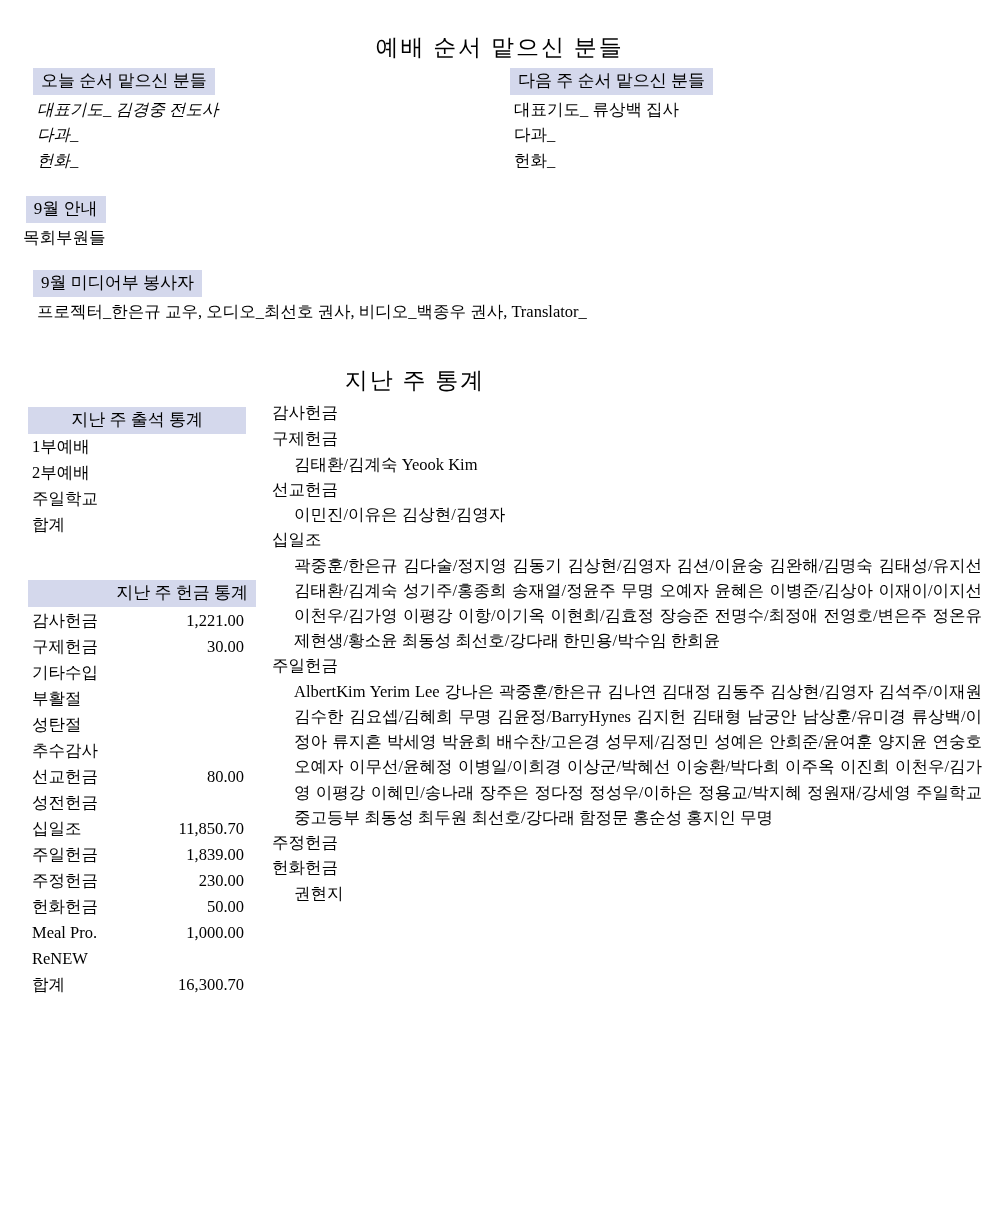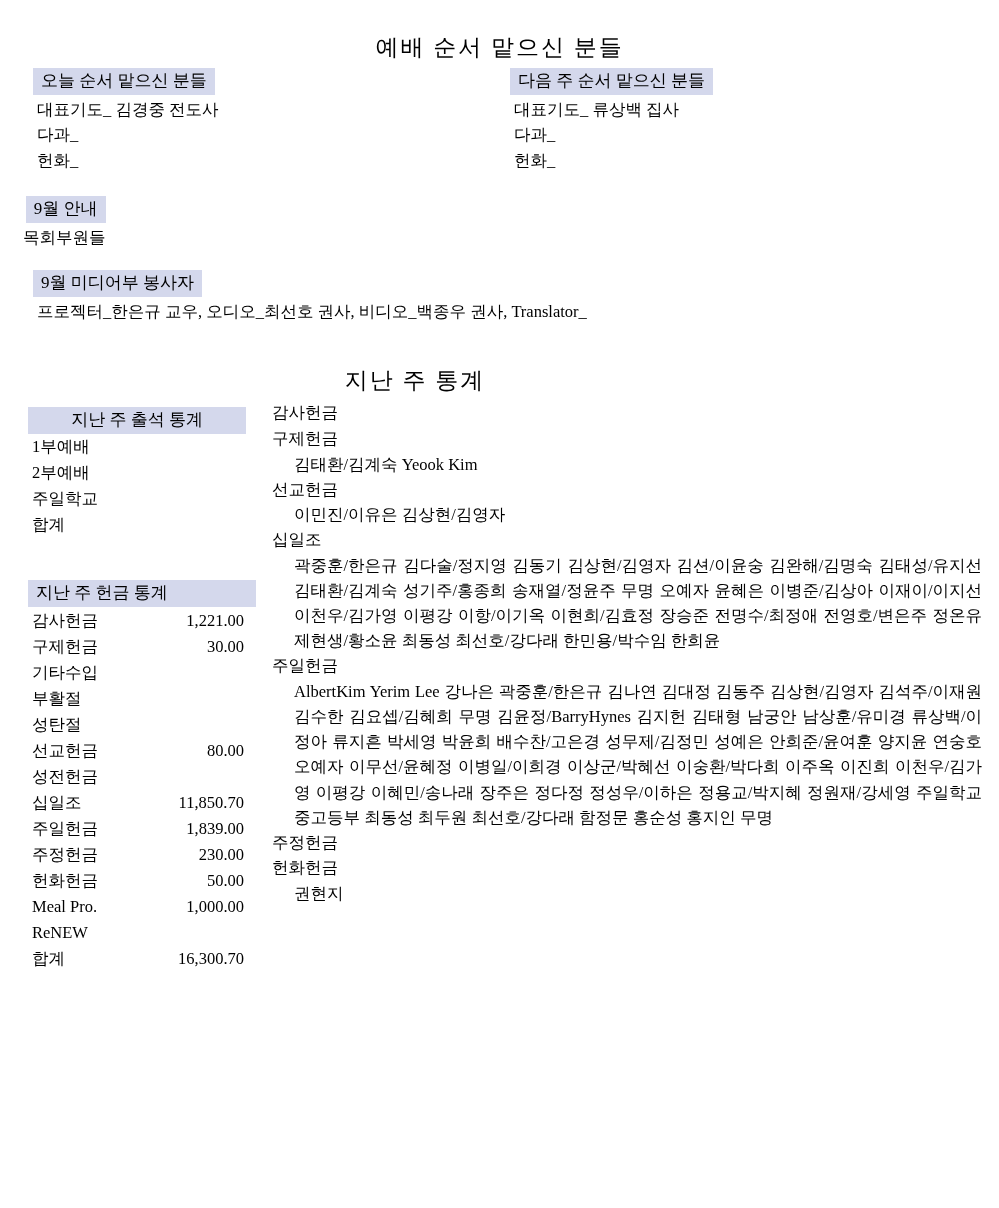--- a/index.html
+++ b/index.html
@@ -43,42 +43,42 @@
   .txt {
     font-size: 16.5px;
     line-height: 1.55;
     white-space: nowrap;
   }
 
   .block { position: absolute; }
 
   
   #today-block { left: 33px; top: 68px; }
-  #today-block .lines { padding-left: 4px; padding-top: 2px; }
+  #today-block .lines { padding-left: 4px; padding-top: 2px; font-style: italic; }
 
   
   #next-block { left: 510px; top: 68px; }
   #next-block .lines { padding-left: 4px; padding-top: 2px; }
 
   
   #sept-block { left: 19px; top: 196px; text-align: right; }
   #sept-block .lines { padding-left: 4px; padding-top: 2px; }
 
   
   #media-block { left: 33px; top: 270px; }
   #media-block .lines { padding-left: 4px; padding-top: 2px; }
 
   
   #attend-block { left: 28px; top: 407px; width: 218px; }
   #attend-block .hdr { display: block; text-align: center; width: 202px; }
   #attend-block .row { font-size: 16.5px; line-height: 1.58; padding-left: 4px; }
 
   
   #offering-block { left: 28px; top: 580px; width: 228px; }
-  #offering-block .hdr { display: block; text-align: left; width: 212px; }
+  #offering-block .hdr { display: block; text-align: right; width: 212px; }
   #offering-block table { border-collapse: collapse; width: 222px; margin-top: 1px; }
   #offering-block td { font-size: 16.5px; line-height: 1.58; padding: 0; vertical-align: top; }
   #offering-block td.label { padding-left: 4px; white-space: nowrap; }
   #offering-block td.amount { text-align: right; padding-right: 6px; white-space: nowrap; }
 
   
   #detail-block { position: absolute; left: 272px; top: 401px; width: 710px; }
   .detail-group { margin-bottom: 1px; }
   .detail-group .gname {
     font-size: 16.5px;
@@ -162,20 +162,24 @@
           </tr>
         <tr>
             <td class="label">부활절</td>
             <td class="amount"></td>
           </tr>
         <tr>
             <td class="label">성탄절</td>
             <td class="amount"></td>
           </tr>
         <tr>
+            <td class="label">추수감사</td>
+            <td class="amount"></td>
+          </tr>
+        <tr>
             <td class="label">선교헌금</td>
             <td class="amount">80.00</td>
           </tr>
         <tr>
             <td class="label">성전헌금</td>
             <td class="amount"></td>
           </tr>
         <tr>
             <td class="label">십일조</td>
             <td class="amount">11,850.70</td>

